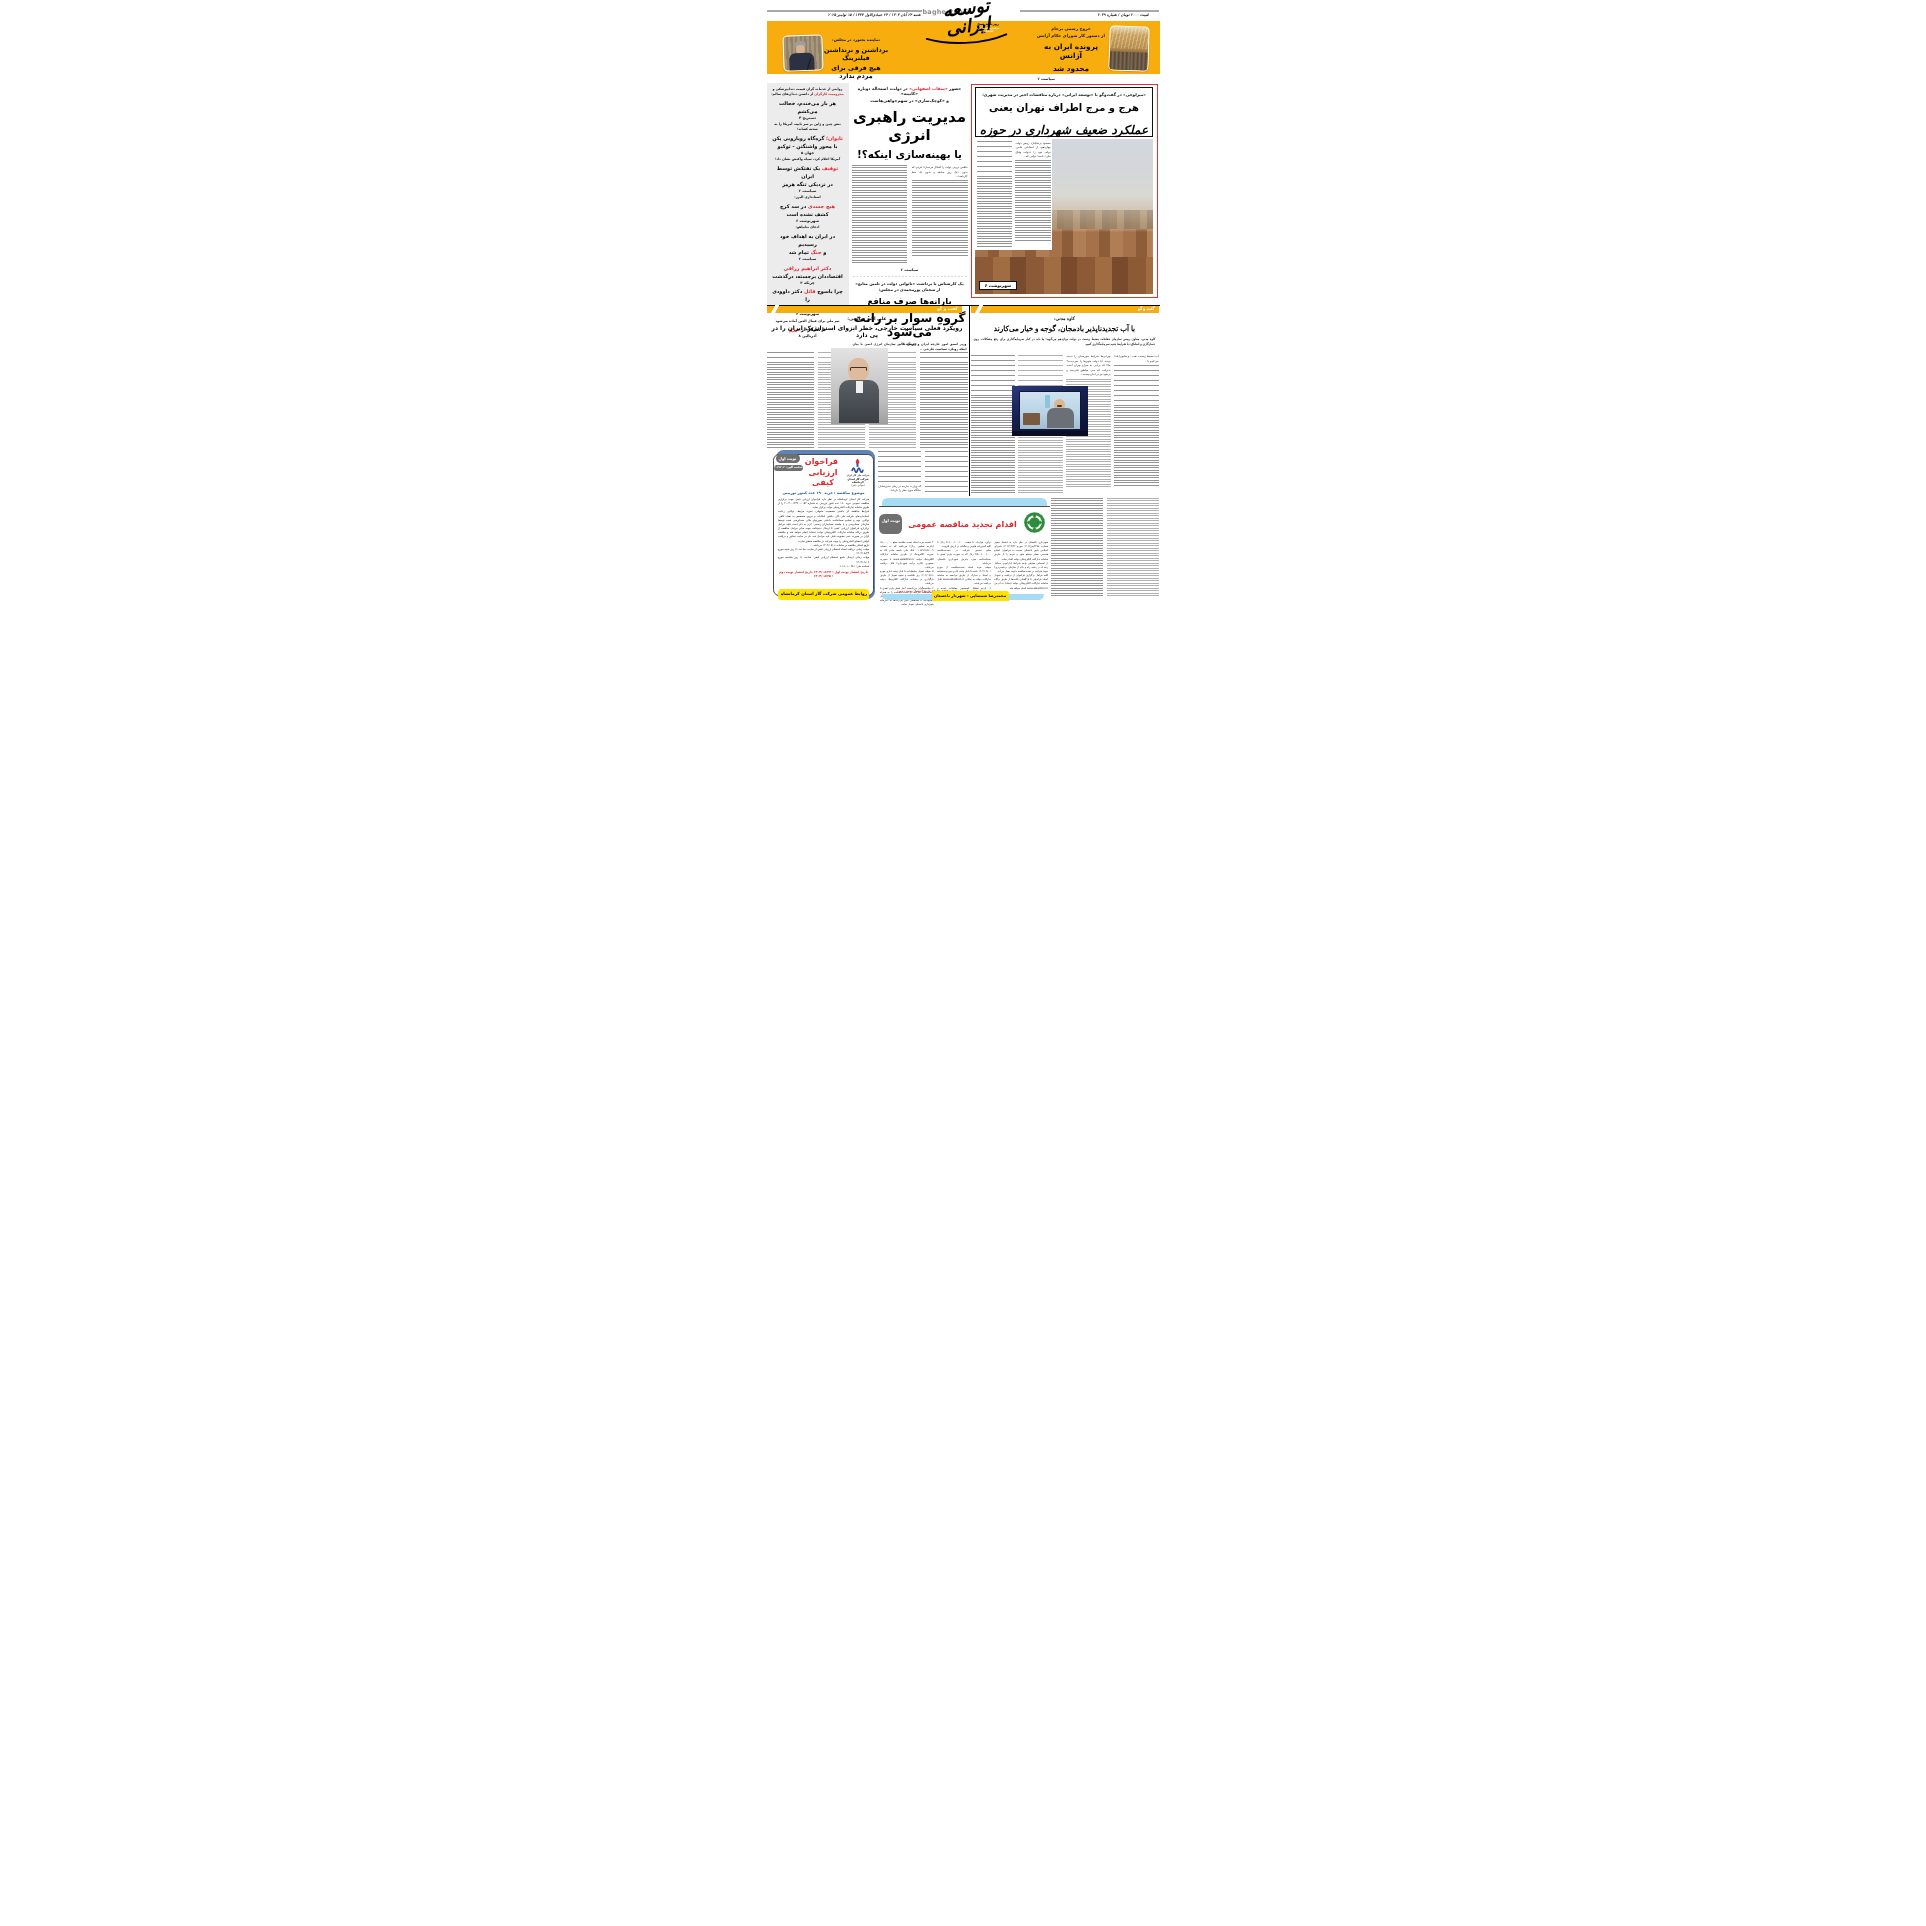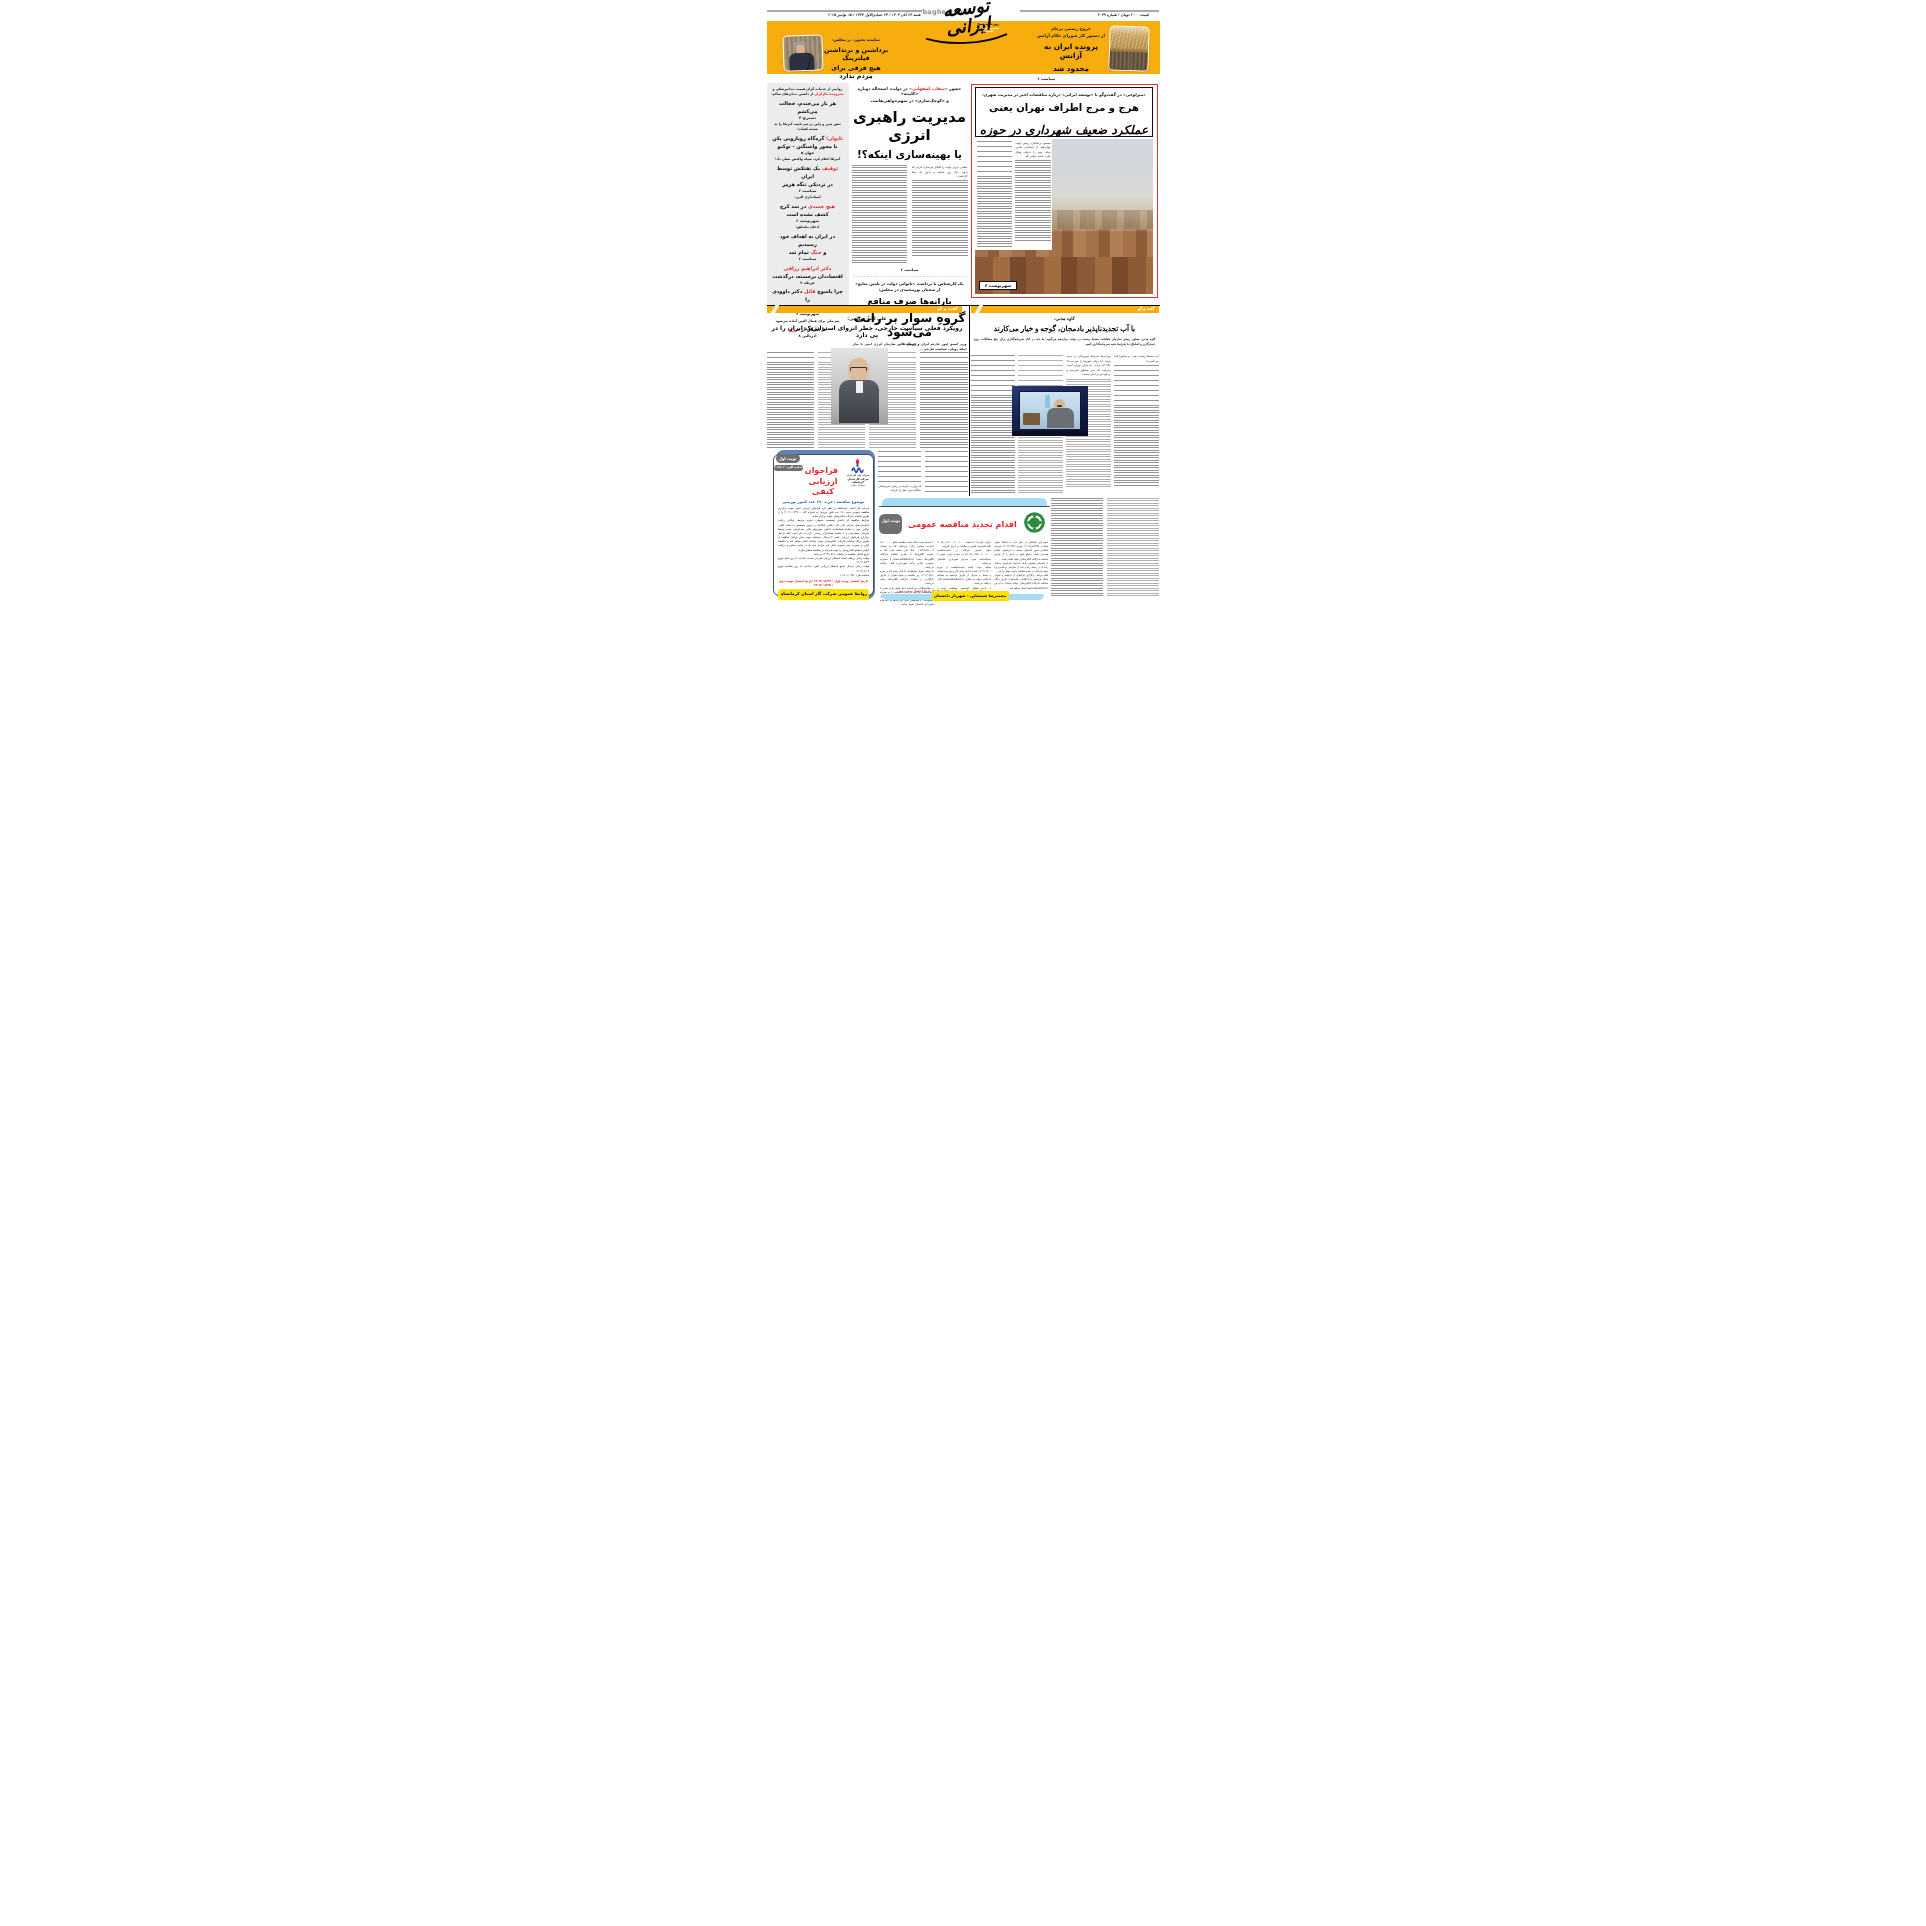--- a/index.html
+++ b/index.html
@@ -331,21 +331,21 @@
       <div class="abs" style="left:auto; right:3.1px; top:3.1px; width:24px; text-align:center;">
         <svg width="13" height="15.4" viewBox="0 0 34 40">
           <path d="M17 1 C12 8 10 12 17 17 C24 12 22 8 17 1 Z" fill="#d63030"></path>
           <rect x="14.5" y="15" width="5" height="8" fill="#2a4fa3"></rect>
           <path d="M3 32 q4 -11 7 0 q4 11 7 0 q4 -11 7 0 q4 11 7 0" stroke="#2a4fa3" stroke-width="4.5" fill="none" stroke-linecap="round"></path>
         </svg>
         <div style="font-size:2.2px; font-weight:bold; color:#222;">شرکت ملی گاز ایران</div>
         <div style="font-size:2.5px; font-weight:bold; color:#000; margin-top:0.4px;">شرکت گاز استان کرمانشاه</div>
         <div style="font-size:2.2px; color:#222; margin-top:0.4px;">(سهامی خاص)</div>
       </div>
-      <div id="gas-title" style="margin:9px 31px 0 30px;">
+      <div id="gas-title" style="margin:0 31px 0 30px;">
         <div>فراخوان</div>
         <div>ارزیابی</div>
         <div>کیفی</div>
       </div>
       <div id="gas-subject" style="margin-top:3.1px;">موضوع مناقصه : خرید ۱۹۰ عدد کنتور توربینی</div>
       <div style="margin-top:2.3px;">
         <p class="gas-p">شرکت گاز استان کرمانشاه در نظر دارد فراخوان ارزیابی کیفی جهت برگزاری مناقصه عمومی خرید ۱۹۰ عدد کنتور توربینی به شماره ۲۰۰۴۰۰۱۳۳۹۰۰۰۰۵۴ را از طریق سامانه تدارکات الکترونیکی دولت برگزار نماید.</p>
         <p class="gas-p">شرایط مناقصه گر داشتن شخصیت حقوقی، تجربه مرتبط، توانایی رعایت استانداردهای شرکت ملی گاز، داشتن امکانات و نیروی متخصص به تعداد کافی، توانایی تهیه و تسلیم ضمانتنامه، داشتن صورتهای مالی حسابرسی شده توسط سازمان حسابرسی و یا جامعه حسابداران رسمی. لازم به ذکر است کلیه مراحل برگزاری فراخوان ارزیابی کیفی تا ارسال دعوتنامه جهت سایر مراحل مناقصه از طریق درگاه سامانه تدارکات الکترونیکی دولت (ستاد) انجام خواهد شد و مناقصه گران در صورت عدم عضویت قبلی باید مراحل ثبت نام در سایت مذکور و دریافت گواهی امضای الکترونیکی را جهت شرکت در مناقصه محقق سازند.</p>
         <p class="gas-p">تاریخ انتشار مناقصه در سامانه ۱۴۰۴/۰۸/۰۶ می‌باشد.</p>
         <p class="gas-p">مهلت زمانی دریافت اسناد استعلام ارزیابی کیفی از سایت: ساعت ۱۶ روز شنبه مورخ ۱۴۰۴/۰۸/۲۴</p>

